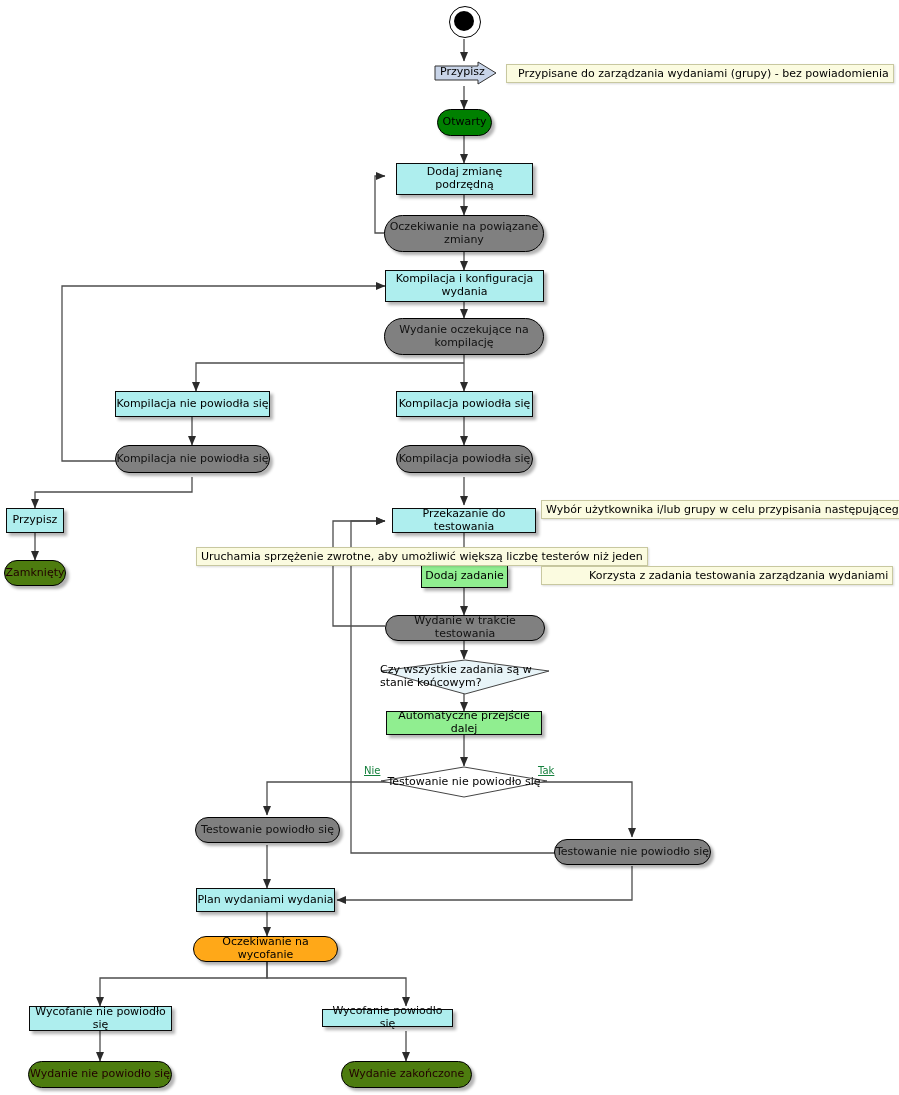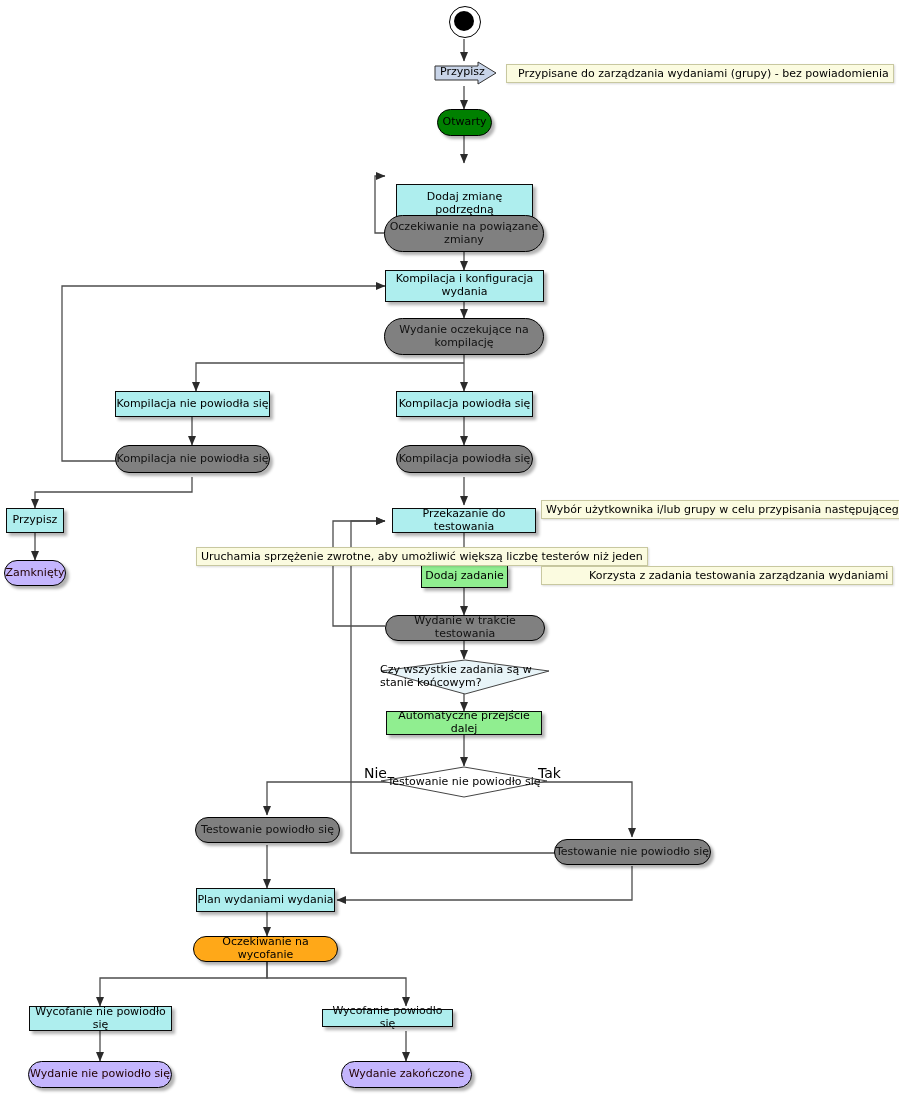--- a/index.html
+++ b/index.html
@@ -20,21 +20,21 @@
   
   .state{background:#808080;border:1px solid #000;border-radius:999px;
          box-shadow:3px 3px 3px rgba(0,0,0,.30);color:#111;}
   
   .state-green{background:#008000;border:1px solid #000;border-radius:999px;
          box-shadow:3px 3px 3px rgba(0,0,0,.30);color:#000;}
   
   .state-orange{background:#FFA818;border:1px solid #000;border-radius:999px;
          box-shadow:3px 3px 3px rgba(0,0,0,.30);color:#000;}
   
-  .state-red{background:#c4b5fd;border:1px solid #000;border-radius:999px;
+  .state-red{background:#4d7c0f;border:1px solid #000;border-radius:999px;
          box-shadow:3px 3px 3px rgba(0,0,0,.30);color:#220000;}
 
   
   .note{position:absolute;background:#FBFBE0;border:1px solid #C8C8A0;
         color:#000;font-size:11px;padding:2px 4px;white-space:nowrap;z-index:4;
         box-shadow:1px 1px 2px rgba(0,0,0,.15);}
 
   
   .start{position:absolute;width:30px;height:30px;border-radius:50%;
          background:#fff;border:1px solid #000;z-index:3;}
@@ -45,22 +45,22 @@
   .pennant{position:absolute;z-index:3;}
   .pennant .lbl{position:absolute;left:6px;top:4px;font-size:11px;color:#000;
         white-space:nowrap;}
 
   
   .diamond{position:absolute;z-index:3;display:flex;align-items:center;
         justify-content:center;font-size:11px;color:#000;
         line-height:1.15;}
   .diamond .dtext{position:relative;z-index:2;}
 
-  .edge-label{position:absolute;font-size:14px;color:#000000;z-index:5;
-        background:transparent;}
+  .edge-label{position:absolute;font-size:10px;color:#15803d;z-index:5;
+        background:transparent;text-decoration:underline;}
 </style>
 </head>
 <body>
 
 <div id="stage">
 
   <svg id="wires" viewBox="0 0 899 1095" xmlns="http://www.w3.org/2000/svg">
     <defs>
       <marker id="ah" markerWidth="9" markerHeight="9" refX="7.2" refY="3.2" orient="auto" markerUnits="strokeWidth">
         <path d="M0,0 L7.5,3.2 L0,6.4 z" fill="#2b2b2b"></path>
@@ -143,21 +143,21 @@
 
   <div class="note" style="left:506px;top:64px;padding-left:11px;">Przypisane do zarządzania wydaniami (grupy) - bez powiadomienia</div>
   <div class="note" style="left:541px;top:500px;">Wybór użytkownika i/lub grupy w celu przypisania następującego zadania.</div>
   <div class="note" style="left:196px;top:547px;">Uruchamia sprzężenie zwrotne, aby umożliwić większą liczbę testerów niż jeden</div>
   <div class="note" style="left:541px;top:566px;padding-left:47px;">Korzysta z zadania testowania zarządzania wydaniami</div>
 
   <div class="node state-green" style="left:437px;top:109px;width:55px;height:27px;">
     <span>Otwarty</span>
   </div>
 
-  <div class="node act" style="left:396px;top:163px;width:137px;height:40px;margin-top:21px;">
+  <div class="node act" style="left:396px;top:163px;width:137px;height:32px;">
     <span>Dodaj zmianę podrzędną</span>
   </div>
 
   <div class="node state" style="left:384px;top:215px;width:160px;height:37px;">
     <span>Oczekiwanie na powiązane zmiany</span>
   </div>
 
   <div class="node act" style="left:385px;top:270px;width:159px;height:32px;">
     <span>Kompilacja i konfiguracja wydania</span>
   </div>

